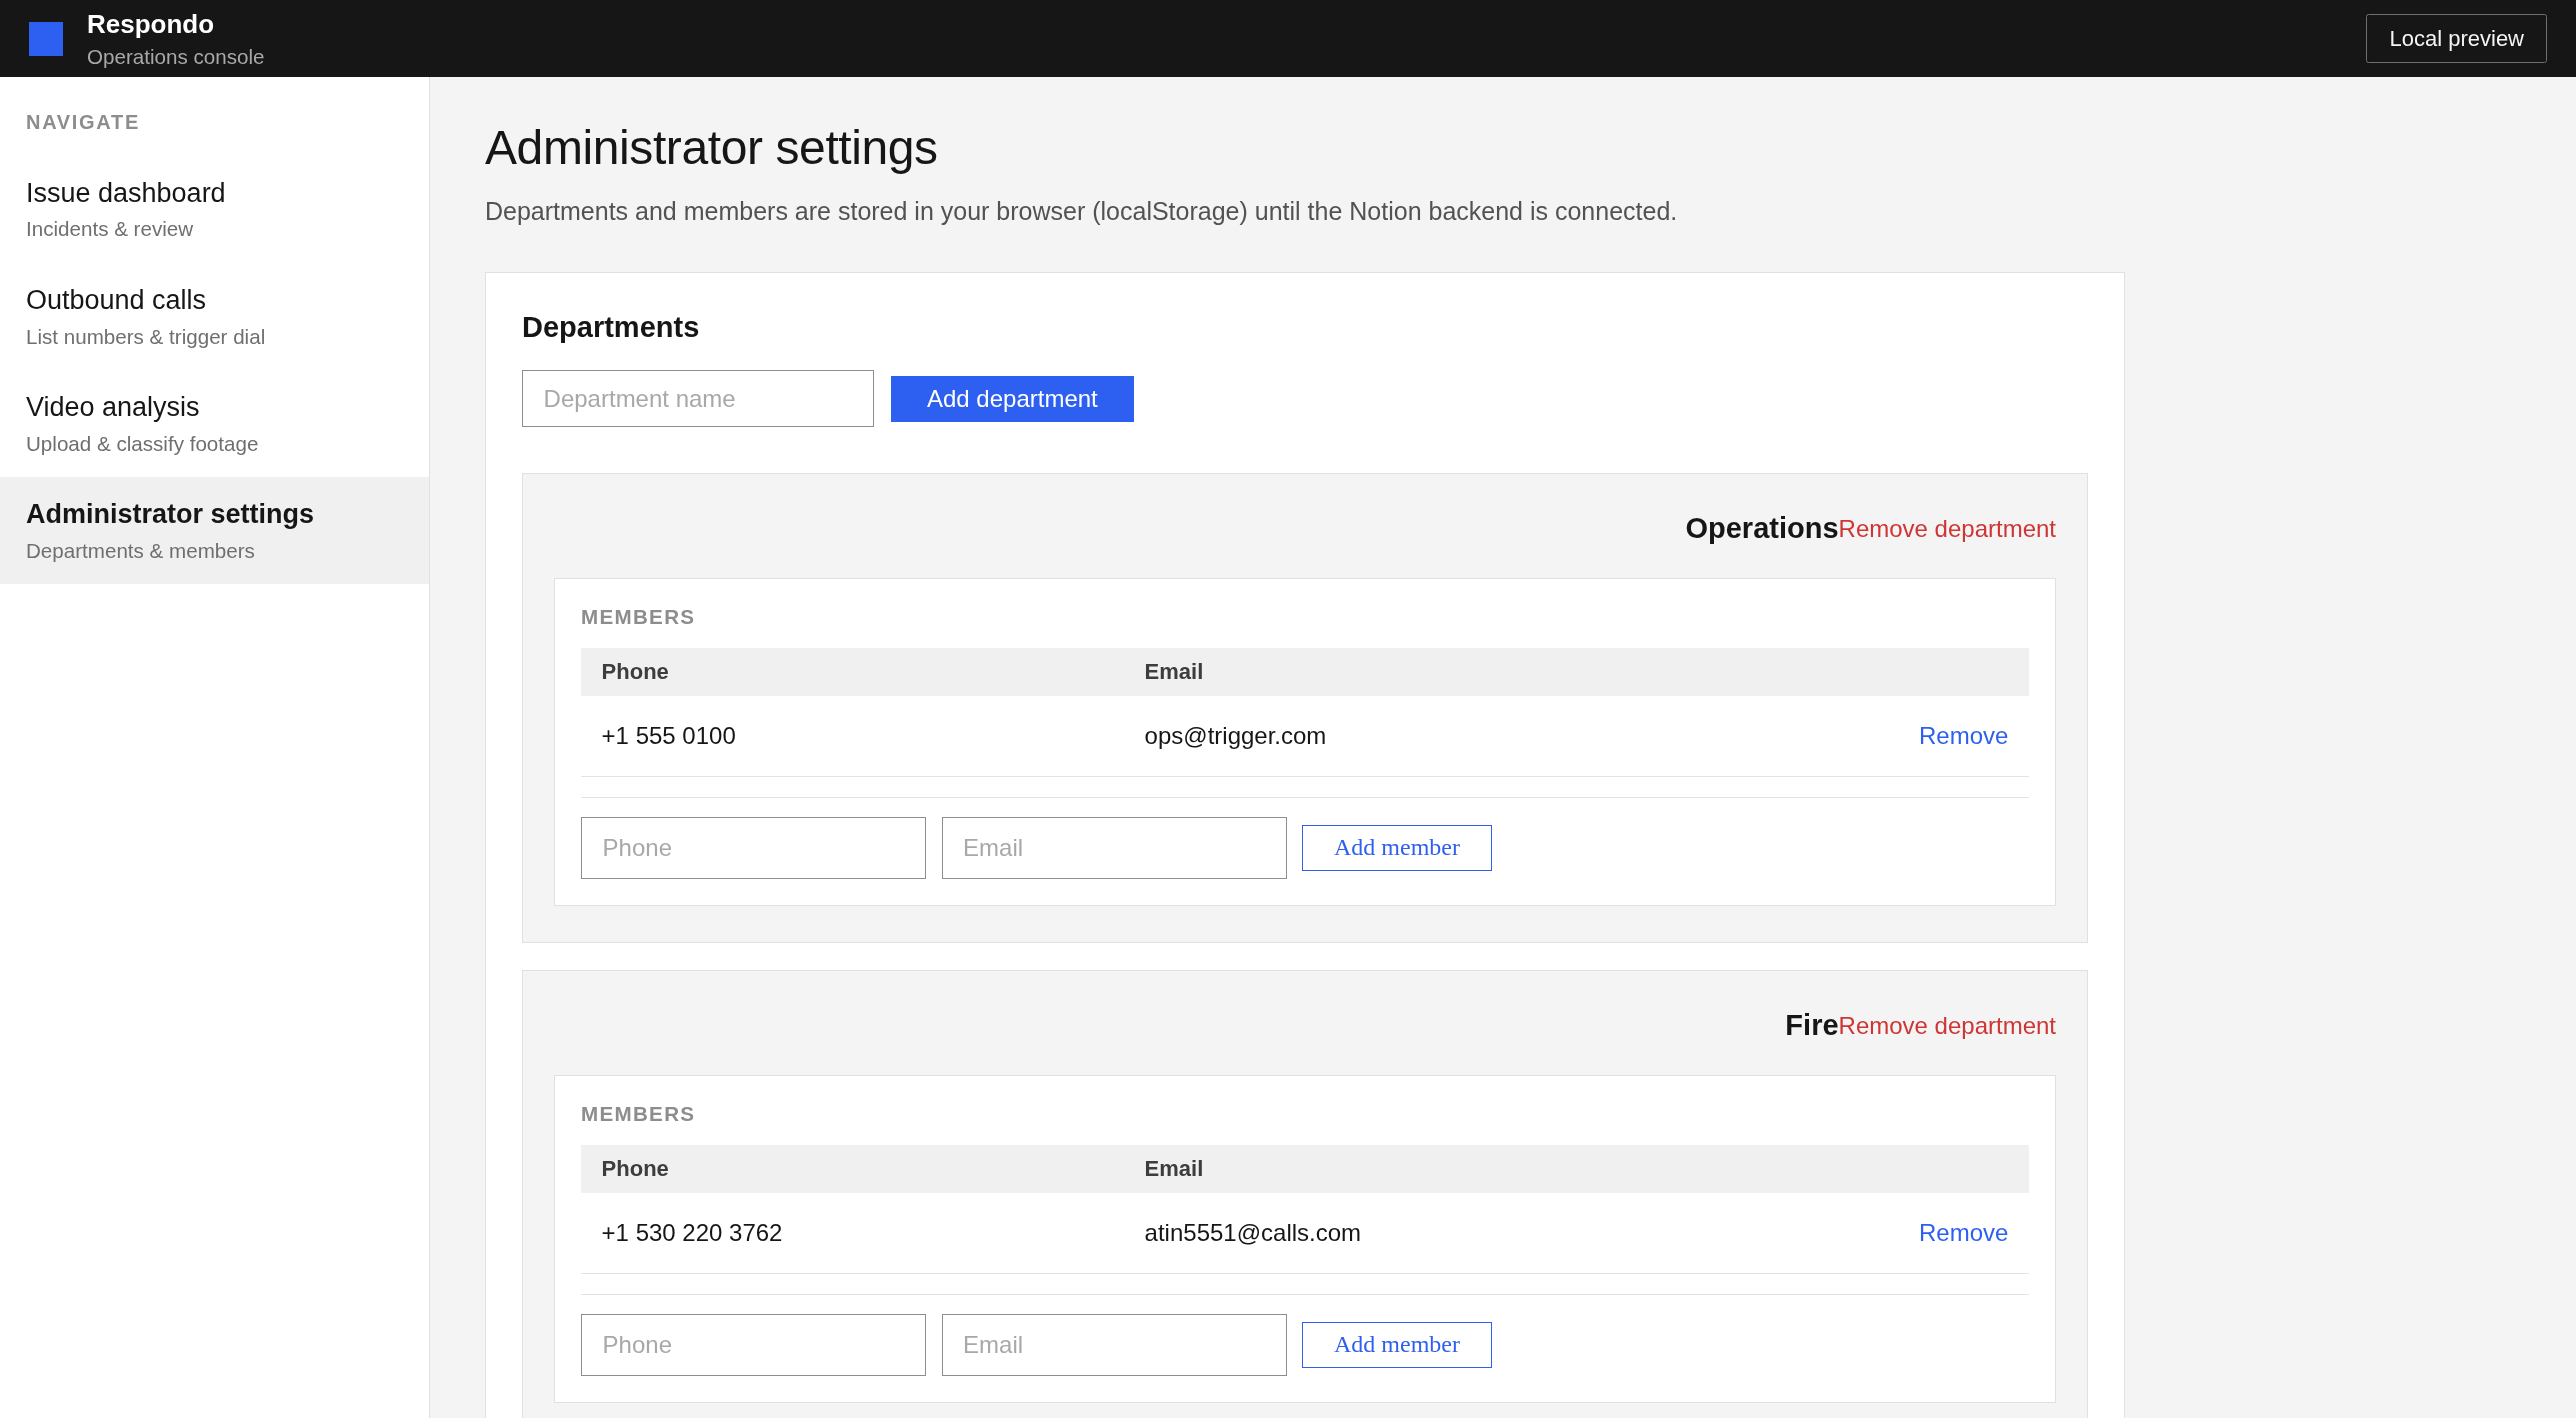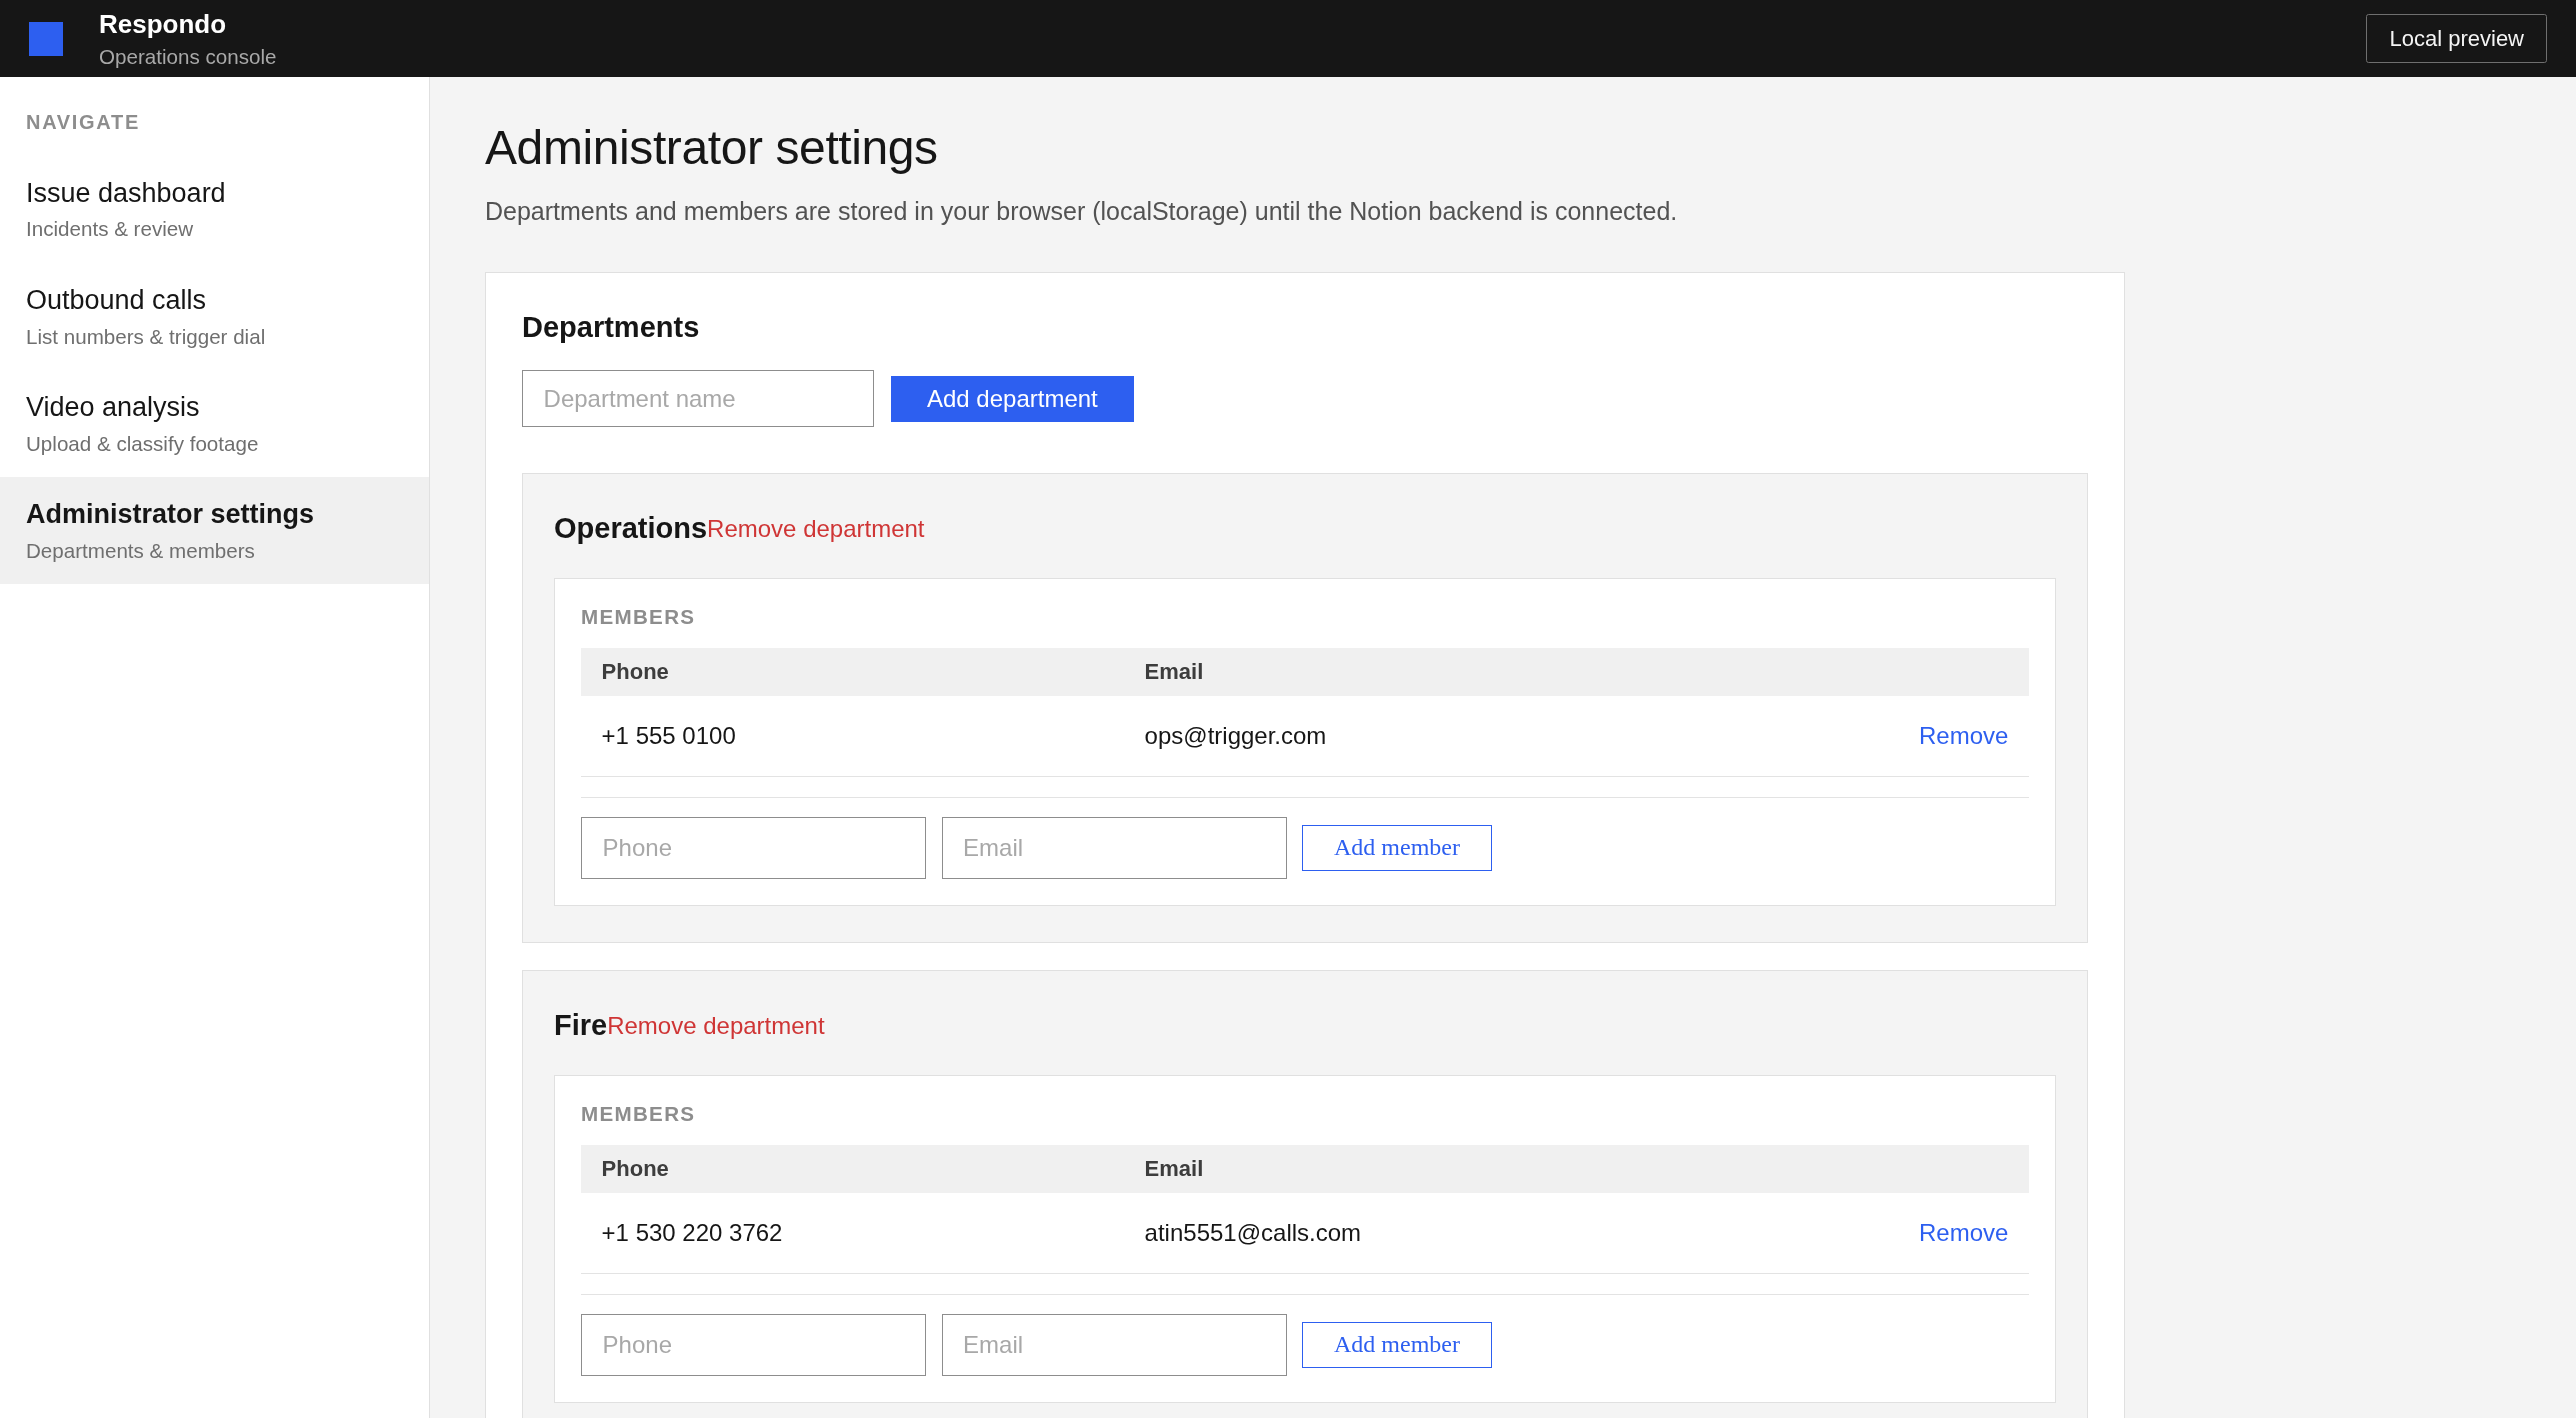--- a/index.html
+++ b/index.html
@@ -9,21 +9,21 @@
     background: #f4f4f4;
     color: #161616;
   }
 
   
   .app-header {
     height: 77px; background: #161616;
     display: flex; align-items: center; justify-content: space-between;
     padding: 0 29px;
   }
-  .brand { display: flex; align-items: center; gap: 36px; }
+  .brand { display: flex; align-items: center; gap: 24px; }
   .brand-logo { width: 34px; height: 34px; background: #2d5ff0; }
   .brand-name { font-size: 26px; font-weight: 700; color: #ffffff; line-height: 1.25; }
   .brand-sub { font-size: 20.6px; color: #a8a8a8; margin-top: 5.2px; }
   .preview-btn {
     background: transparent; color: #f4f4f4;
     border: 1.7px solid #6f6f6f; border-radius: 2.6px;
     font-family: "Liberation Sans", sans-serif;
     font-size: 22px; padding: 10.3px 22px; cursor: pointer;
   }
 
@@ -70,21 +70,21 @@
     border: none; border-radius: 0; font-family: "Liberation Sans", sans-serif;
     font-size: 24px; cursor: pointer;
   }
 
   
   .dept-panel {
     background: #f4f4f4; border: 0.9px solid #e0e0e0;
     margin-top: 46px; padding: 38px 31px 36px 31px;
   }
   .dept-panel + .dept-panel { margin-top: 27.5px; }
-  .dept-head { display: flex; align-items: center; justify-content: flex-start; }
+  .dept-head { display: flex; align-items: center; justify-content: flex-end; }
   .dept-name { font-size: 29px; font-weight: 700; color: #161616; }
   .danger-link { font-size: 24px; color: #cf3535; text-decoration: none; cursor: pointer; }
 
   .members-card {
     background: #ffffff; border: 0.9px solid #e0e0e0;
     margin-top: 33px; padding: 26px;
   }
   .members-label { font-size: 20.6px; font-weight: 700; letter-spacing: 1.3px; color: #8d8d8d; }
 
   .m-table { margin-top: 19px; }

